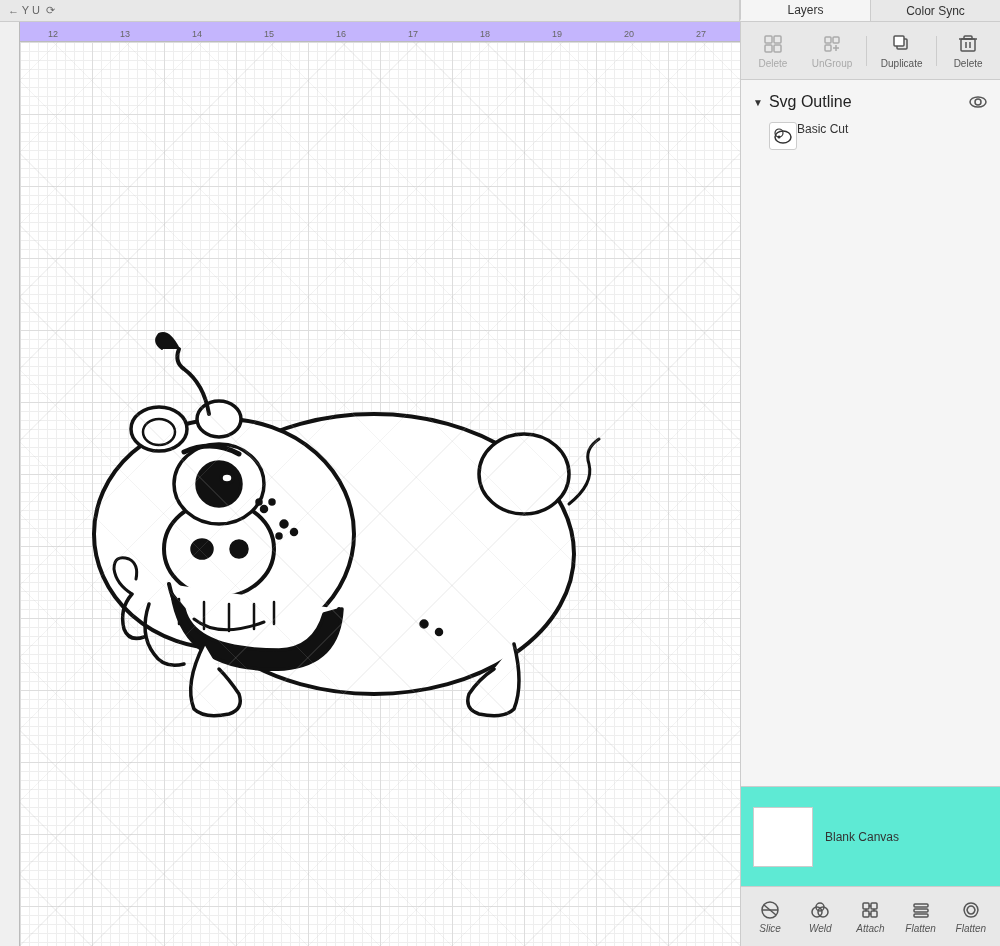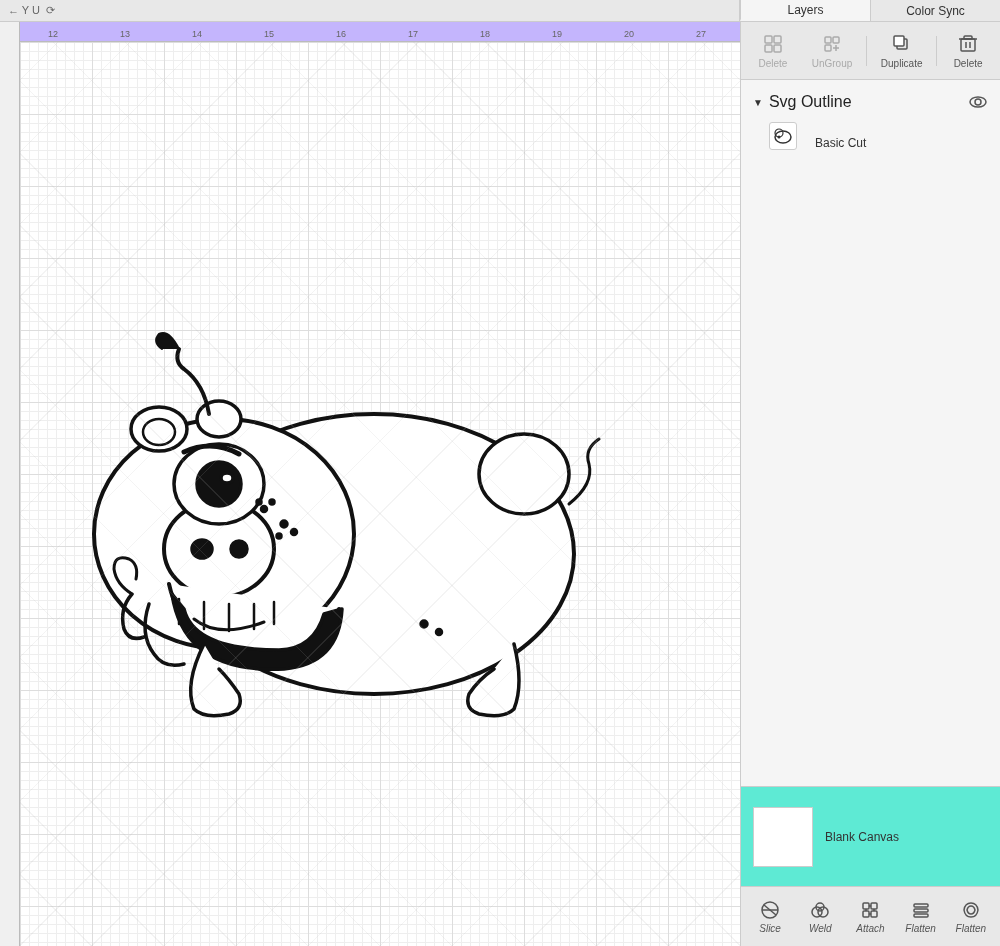--- a/index.html
+++ b/index.html
@@ -230,22 +230,22 @@
       display: flex;
       align-items: center;
       justify-content: center;
       color: #666;
       cursor: pointer;
       font-size: 14px;
     }
 
     .layer-item {
       display: flex;
-      align-items: flex-end;
-      gap: 18px;
+      align-items: flex-start;
+      gap: 0;
       padding: 6px 8px 6px 20px;
       cursor: pointer;
     }
     .layer-thumb {
       width: 28px;
       height: 28px;
       border: 1px solid #ccc;
       border-radius: 3px;
       background: #fff;
       display: flex;

